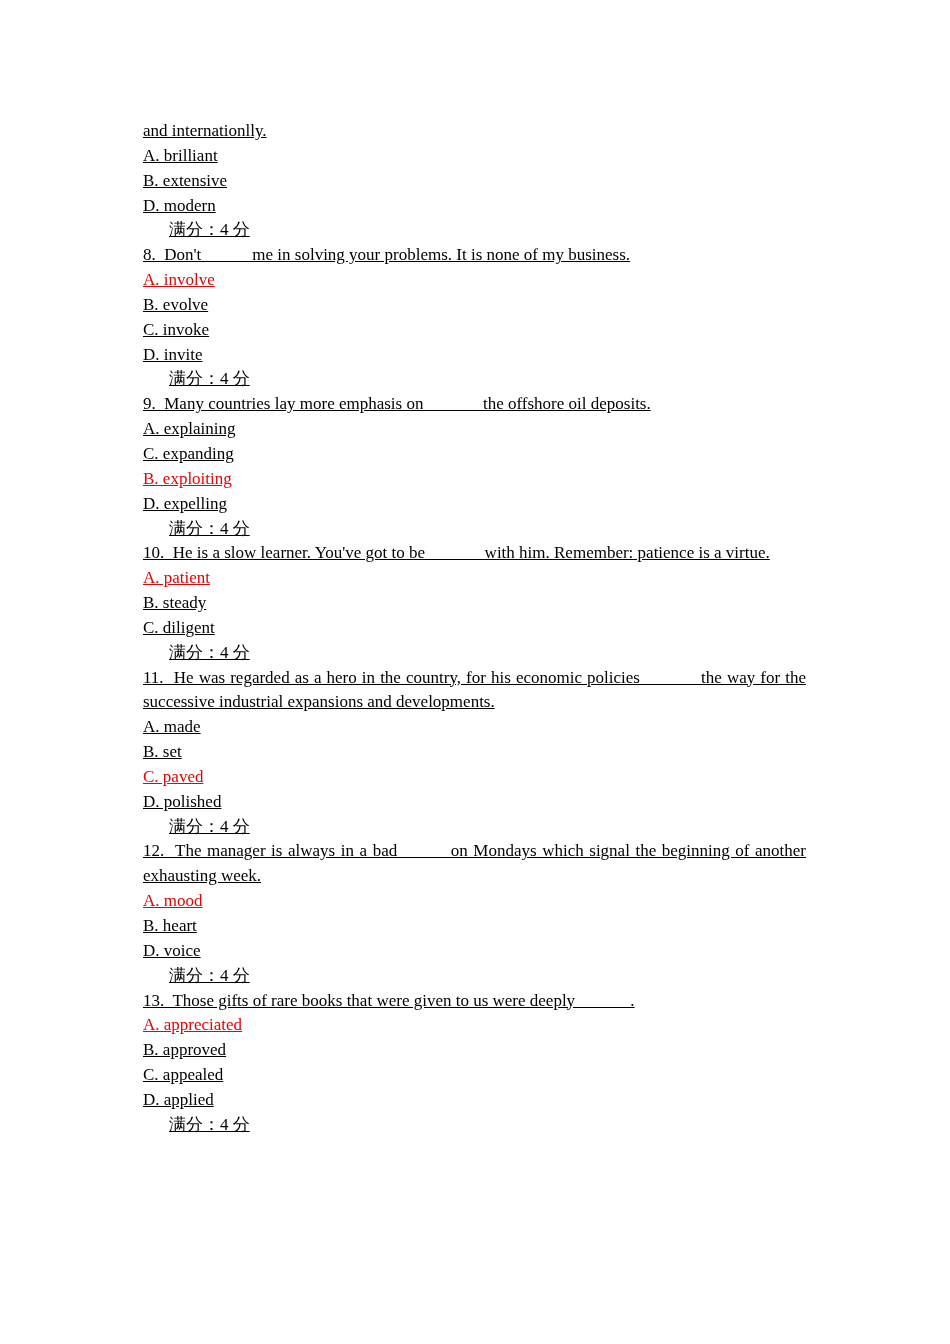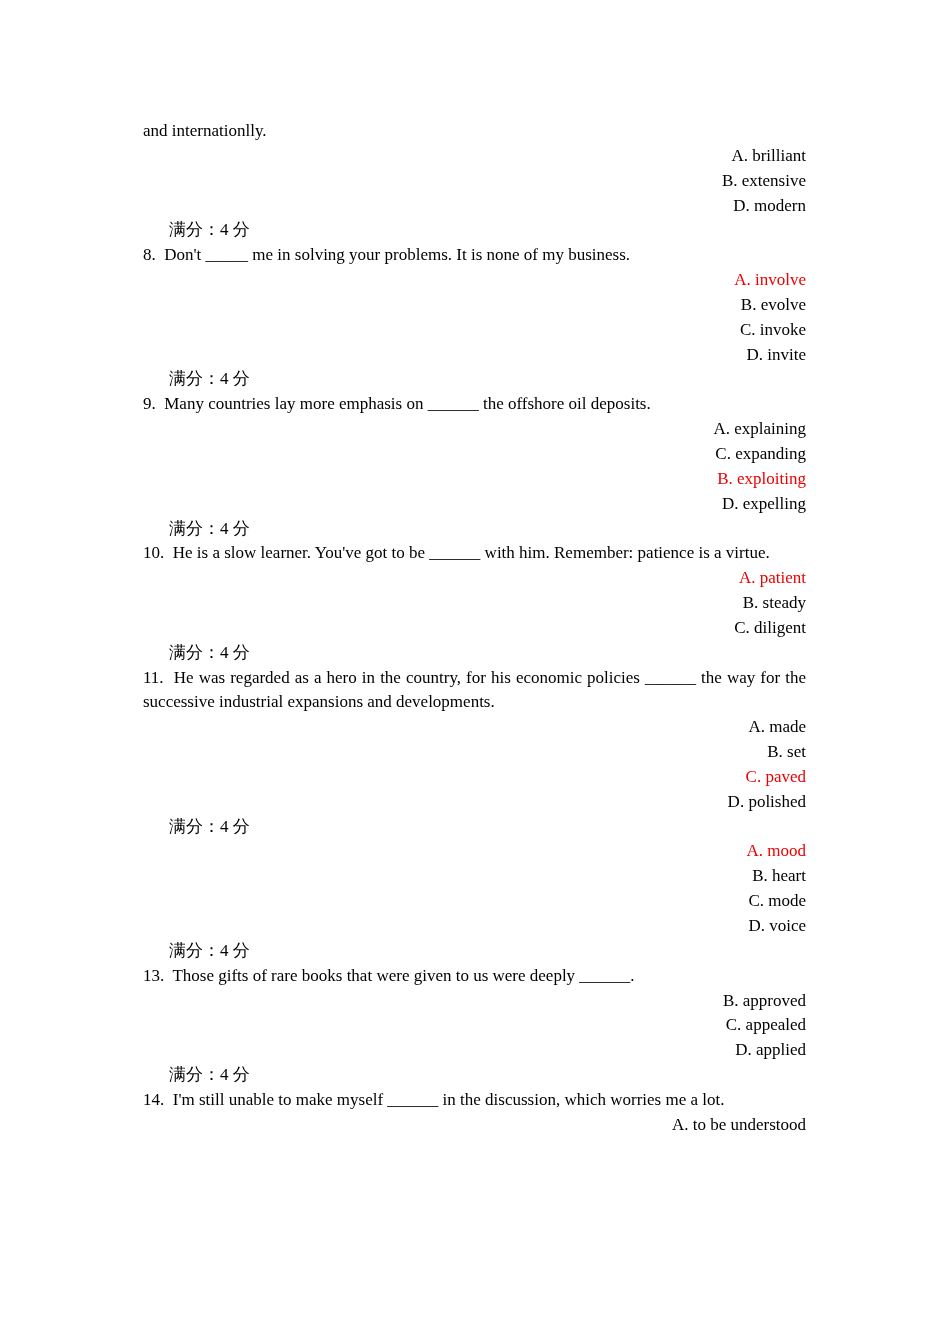--- a/index.html
+++ b/index.html
@@ -23,26 +23,27 @@
     font-size: 17px;
     line-height: 24.85px;
   }
   .question-block {
     margin: 0;
     padding: 0;
   }
   .question-block p {
     margin: 0;
     padding: 0;
+    text-decoration: underline;
   }
   .question-text {
     text-align: justify;
   }
   .option {
-    text-align: right;
+    text-align: left;
   }
   .option.highlighted {
     color: var(--highlight, #ee0000);
   }
   .score-line {
     text-indent: 26px;
   }
 </style>
 </head>
 <body>
@@ -80,30 +81,27 @@
     </div>
     <div class="question-block">
       <p class="question-text">11.&nbsp; He was regarded as a hero in the country, for his economic policies ______ the way for the successive industrial expansions and developments.</p>
       <p class="option">A. made</p>
       <p class="option">B. set</p>
       <p class="option highlighted">C. paved</p>
       <p class="option">D. polished</p>
       <p class="score-line">满分：4 分</p>
     </div>
     <div class="question-block">
+      <p class="question-text">12.&nbsp; The manager is always in a bad _____ on Mondays which signal the beginning of another exhausting week.</p>
       <p class="option highlighted">A. mood</p>
       <p class="option">B. heart</p>
-      <p class="option">C. mode</p>
       <p class="option">D. voice</p>
       <p class="score-line">满分：4 分</p>
     </div>
     <div class="question-block">
       <p class="question-text">13.&nbsp; Those gifts of rare books that were given to us were deeply ______.</p>
+      <p class="option highlighted">A. appreciated</p>
       <p class="option">B. approved</p>
       <p class="option">C. appealed</p>
       <p class="option">D. applied</p>
       <p class="score-line">满分：4 分</p>
     </div>
-    <div class="question-block">
-      <p class="question-text">14.&nbsp; I'm still unable to make myself ______ in the discussion, which worries me a lot.</p>
-      <p class="option">A. to be understood</p>
-    </div>
   </div>
 
 </body></html>

